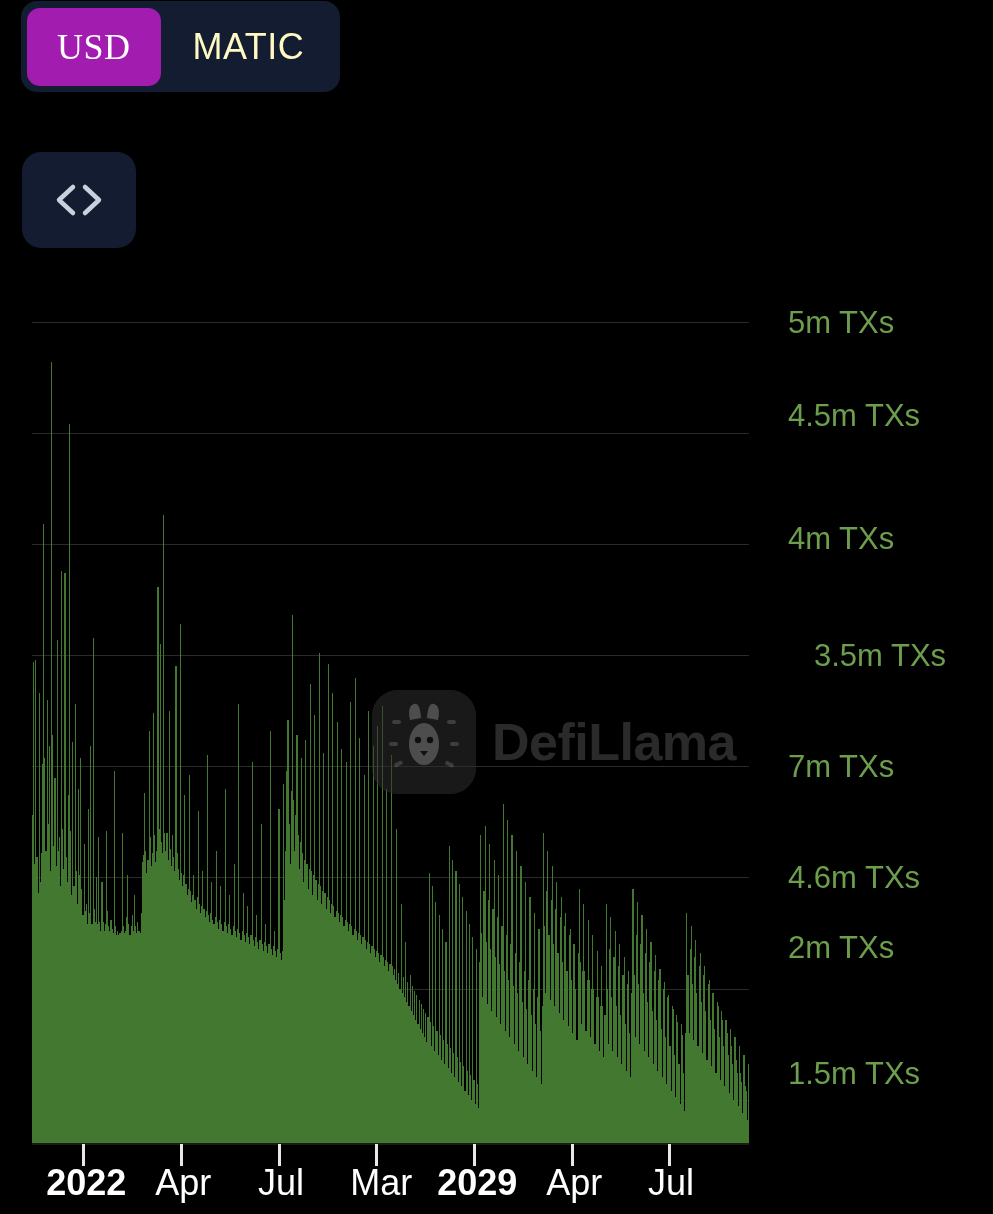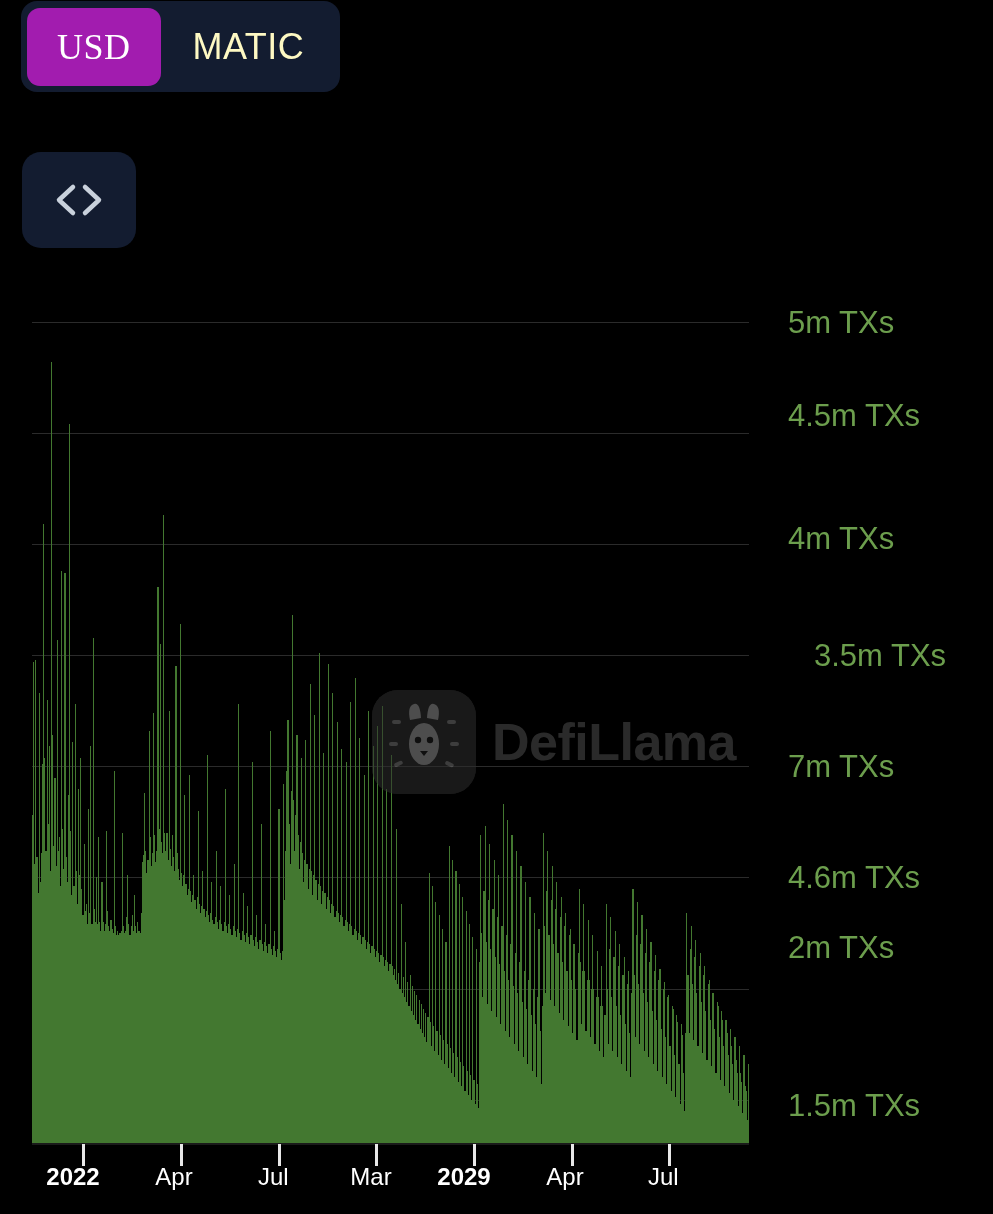--- a/index.html
+++ b/index.html
@@ -124,21 +124,21 @@
   .x-tick {
     position: absolute;
     width: 3px;
     height: 22px;
     background: #e8e8e8;
     top: 1144px;
   }
   .x-label {
     position: absolute;
     top: 1165px;
-    font-size: 24px;
+    font-size: 36px;
     color: #ffffff;
     font-family: "Liberation Sans", sans-serif;
     white-space: nowrap;
     line-height: 1;
   }
   .x-label.bold { font-weight: bold; }
 
   
   #x-axis-line {
     position: absolute;
@@ -201,21 +201,21 @@
   <div id="x-axis-line"></div>
 
   <div id="y-labels">
       <div class="y-label" style="top: 322.211px;">5m TXs</div>
       <div class="y-label" style="top: 415px;">4.5m TXs</div>
       <div class="y-label" style="top: 538px;">4m TXs</div>
       <div class="y-label" style="top: 655.368px; margin-left: 26px;">3.5m TXs</div>
       <div class="y-label" style="top: 766.421px;">7m TXs</div>
       <div class="y-label" style="top: 877.474px;">4.6m TXs</div>
       <div class="y-label" style="top: 947px;">2m TXs</div>
-      <div class="y-label" style="top: 1105px;">1.5m TXs</div>
+      <div class="y-label" style="top: 1073px;">1.5m TXs</div>
     </div>
 
   <div id="x-labels">
       <div class="x-tick" style="left: 82px;"></div>
       <div class="x-label bold" style="left: 46.2891px;">2022</div>
       <div class="x-tick" style="left: 180px;"></div>
       <div class="x-label" style="left: 155.32px;">Apr</div>
       <div class="x-tick" style="left: 278px;"></div>
       <div class="x-label" style="left: 257.906px;">Jul</div>
       <div class="x-tick" style="left: 375px;"></div>

